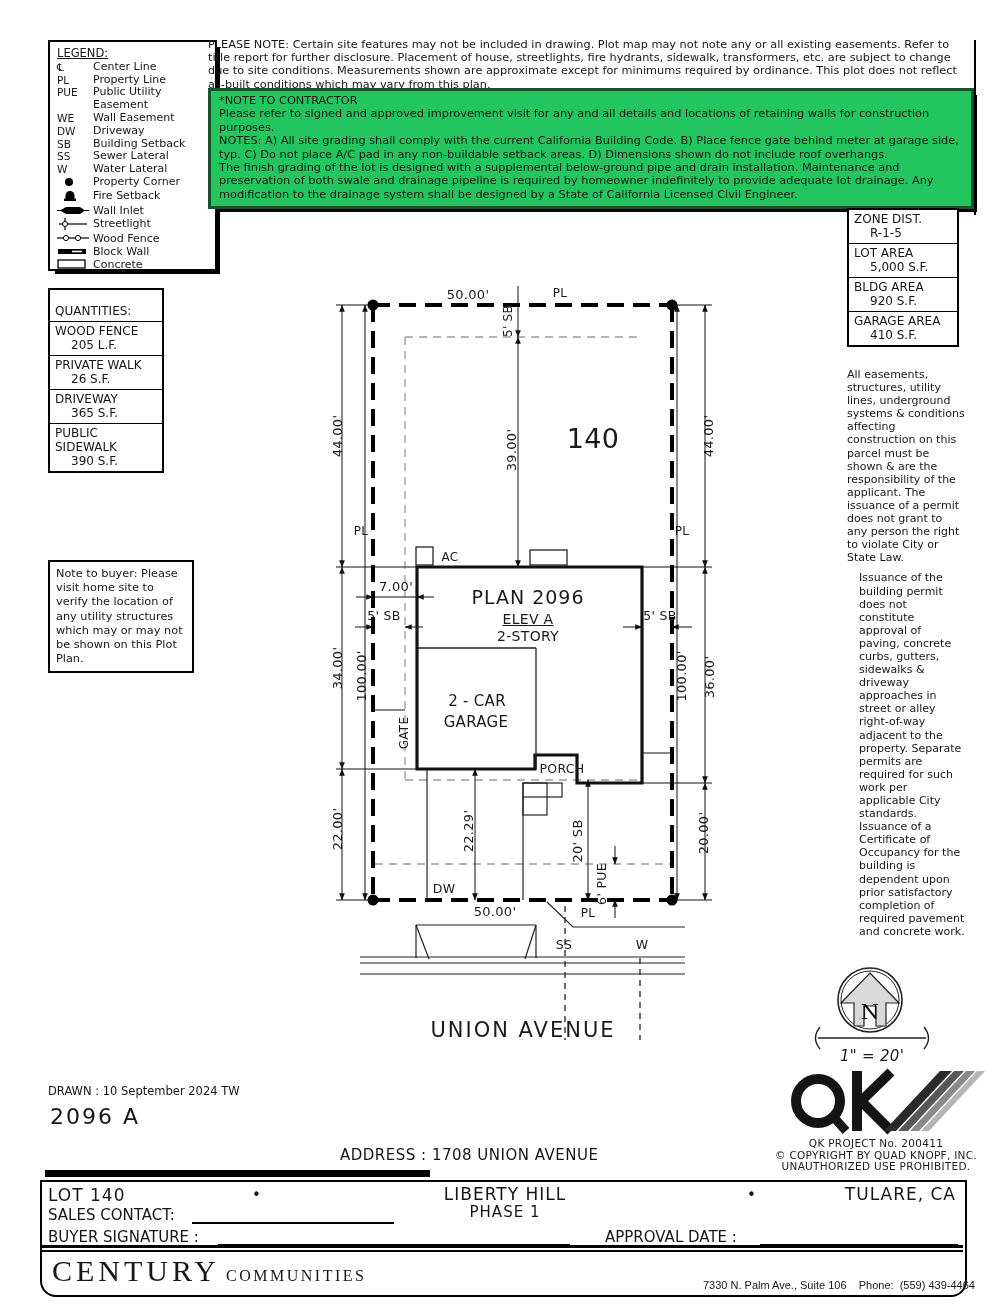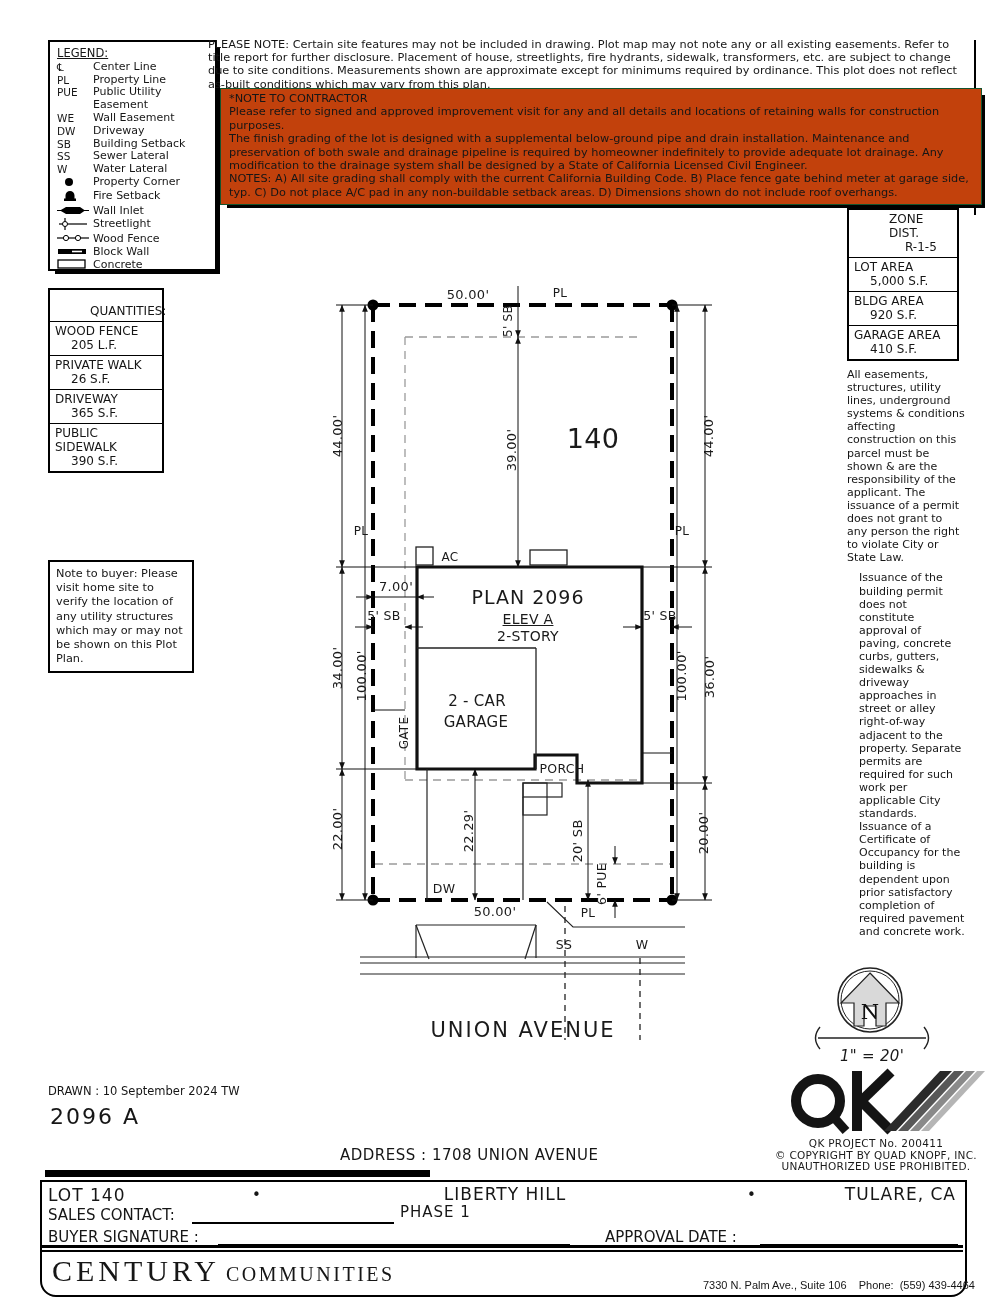--- a/index.html
+++ b/index.html
@@ -12,26 +12,26 @@
   .boxshadow{box-shadow:5px 5px 0 -2px #000;}
   
   #legend{left:48px;top:40px;width:152px;height:218px;border:2px solid #000;
           background:#fff;padding:5px 6px 4px 7px;font-size:11px;line-height:12.8px;}
   #legend .ttl{text-decoration:underline;font-size:11.5px;margin-bottom:1px;}
   .lg-row{display:flex;align-items:flex-start;}
   .lg-sym{width:36px;flex:0 0 36px;font-size:10.5px;}
   .lg-lbl{flex:1;}
   
   #top-note{left:208px;top:38px;width:750px;font-size:11.3px;line-height:13.2px;}
-  #contractor{left:220px;top:88px;width:744px;border:1px solid #14532d;background:#c2410c;
+  #contractor{left:208px;top:88px;width:744px;border:3px solid #14532d;background:#22c55e;
               padding:3px 8px 5px 8px;font-size:11.3px;line-height:13.4px;}
   
   .tbl{border:2px solid #000;background:#fff;font-size:12px;}
   .tbl .row{border-top:1.5px solid #000;padding:2px 4px 3px 5px;}
-  .tbl .row:first-child{border-top:none;margin-left:35px;}
+  .tbl .row:first-child{border-top:none;}
   .tbl .val{padding-left:16px;}
   #zone-tbl{left:847px;top:208px;width:108px;}
   #qty-tbl{left:48px;top:288px;width:112px;}
   #qty-tbl .hdr{padding:14px 4px 3px 5px;}
   #qty-note{left:48px;top:452px;width:128px;font-size:11px;line-height:13.4px;}
   #buyer-note{left:48px;top:560px;width:130px;border:2px solid #000;
               padding:5px 6px;font-size:11.3px;line-height:14.2px;}
   #right-col{left:847px;top:368px;width:118px;font-size:11px;line-height:13.1px;}
   #right-col .p2{margin-top:7px;margin-left:12px;}
   
@@ -44,21 +44,21 @@
   #title-bar{left:45px;top:1170px;width:385px;height:7px;background:#000;}
   #address{left:340px;top:1146px;font-size:15px;letter-spacing:.5px;}
   
   #footer-box{left:40px;top:1180px;width:923px;height:113px;border:2px solid #000;
               border-radius:0 0 16px 16px;}
   .sig-line{position:absolute;border-bottom:2px solid #000;}
   #dbl1{left:40px;top:1245px;width:923px;border-top:3px solid #000;}
   #dbl2{left:40px;top:1250px;width:923px;border-top:2px solid #000;}
   #century{left:52px;top:1254px;font-family:"Liberation Serif","DejaVu Serif",serif;
            font-size:30px;letter-spacing:4px;}
-  #century span{font-size:20px;letter-spacing:2.5px;margin-left:6px;margin-top:27px;}
+  #century span{font-size:16px;letter-spacing:2.5px;margin-left:6px;margin-top:27px;}
   #footer-addr{left:703px;top:1253px;width:262px;font-size:11px;line-height:13px;
                font-family:"Liberation Sans","DejaVu Sans",sans-serif;white-space:pre;}
   svg text{font-family:"DejaVu Serif",serif;}
 </style>
 </head>
 <body>
 
 <div id="page">
 
   <svg class="abs" style="left:0;top:0" width="1006" height="1305" viewBox="0 0 1006 1305">
@@ -281,22 +281,22 @@
           </svg></span>
       <span class="lg-lbl">Concrete</span>
       </div>
   </div>
 
   <div id="top-note" class="abs">PLEASE NOTE:  Certain site features may not be included in drawing.  Plot map may not note any or all existing easements. Refer to title report for further disclosure.  Placement of house, streetlights, fire hydrants, sidewalk, transformers, etc. are subject to change due to site conditions.  Measurements shown are approximate except for minimums required by ordinance.  This plot does not reflect as-built conditions which may vary from this plan.</div>
 
   <div id="contractor" class="abs boxshadow">
     <div>*NOTE TO CONTRACTOR</div>
     <div>Please refer to signed and approved improvement visit for any and all details and locations of retaining walls for construction purposes.</div>
+    <div>NOTES:  A) All site grading shall comply with the current California Building Code.  B) Place fence gate behind meter at garage side, typ.  C) Do not place A/C pad in any non-buildable setback areas.  D) Dimensions shown do not include roof overhangs.</div>
     <div>The finish grading of the lot is designed with a supplemental below-ground pipe and drain installation.  Maintenance and preservation of both swale and drainage pipeline is required by homeowner indefinitely to provide adequate lot drainage.  Any modification to the drainage system shall be designed by a State of California Licensed Civil Engineer.</div>
-    <div>NOTES:  A) All site grading shall comply with the current California Building Code.  B) Place fence gate behind meter at garage side, typ.  C) Do not place A/C pad in any non-buildable setback areas.  D) Dimensions shown do not include roof overhangs.</div>
   </div>
 
   <div id="zone-tbl" class="abs tbl">
     <div class="row">
         <div>ZONE DIST.</div>
         <div class="val">R-1-5</div>
       </div>
     <div class="row">
         <div>LOT AREA</div>
         <div class="val">5,000 S.F.</div>
@@ -381,21 +381,21 @@
 
   <div id="drawn" class="abs">DRAWN :  10 September 2024   TW</div>
   <div id="plan-no" class="abs">2096 A</div>
   <div id="title-bar" class="abs"></div>
   <div id="address" class="abs">ADDRESS :   1708 UNION AVENUE</div>
 
   <div id="footer-box" class="abs"></div>
   <div class="abs" style="left:48px;top:1185px;font-size:17px;letter-spacing:1px">LOT 140</div>
   <div class="abs" style="left:252px;top:1186px;font-size:15px">•</div>
   <div class="abs" style="left:400px;top:1184px;width:210px;text-align:center;font-size:17px;letter-spacing:1px">LIBERTY HILL</div>
-  <div class="abs" style="left:400px;top:1203px;width:210px;font-size:15px;letter-spacing:1px">PHASE 1</div>
+  <div class="abs" style="left:400px;top:1203px;width:210px;text-align:center;font-size:15px;letter-spacing:1px">PHASE 1</div>
   <div class="abs" style="left:747px;top:1186px;font-size:15px">•</div>
   <div class="abs" style="left:790px;top:1184px;width:166px;text-align:right;font-size:17px;letter-spacing:1px">TULARE, CA</div>
 
   <div class="abs" style="left:48px;top:1206px;font-size:15px">SALES CONTACT:</div>
   <div class="sig-line" style="left:192px;top:1205px;width:202px;height:17px"></div>
   <div class="abs" style="left:48px;top:1228px;font-size:15px">BUYER SIGNATURE :</div>
   <div class="sig-line" style="left:218px;top:1227px;width:352px;height:17px"></div>
   <div class="abs" style="left:605px;top:1228px;font-size:15px">APPROVAL DATE :</div>
   <div class="sig-line" style="left:760px;top:1227px;width:198px;height:17px"></div>
 

